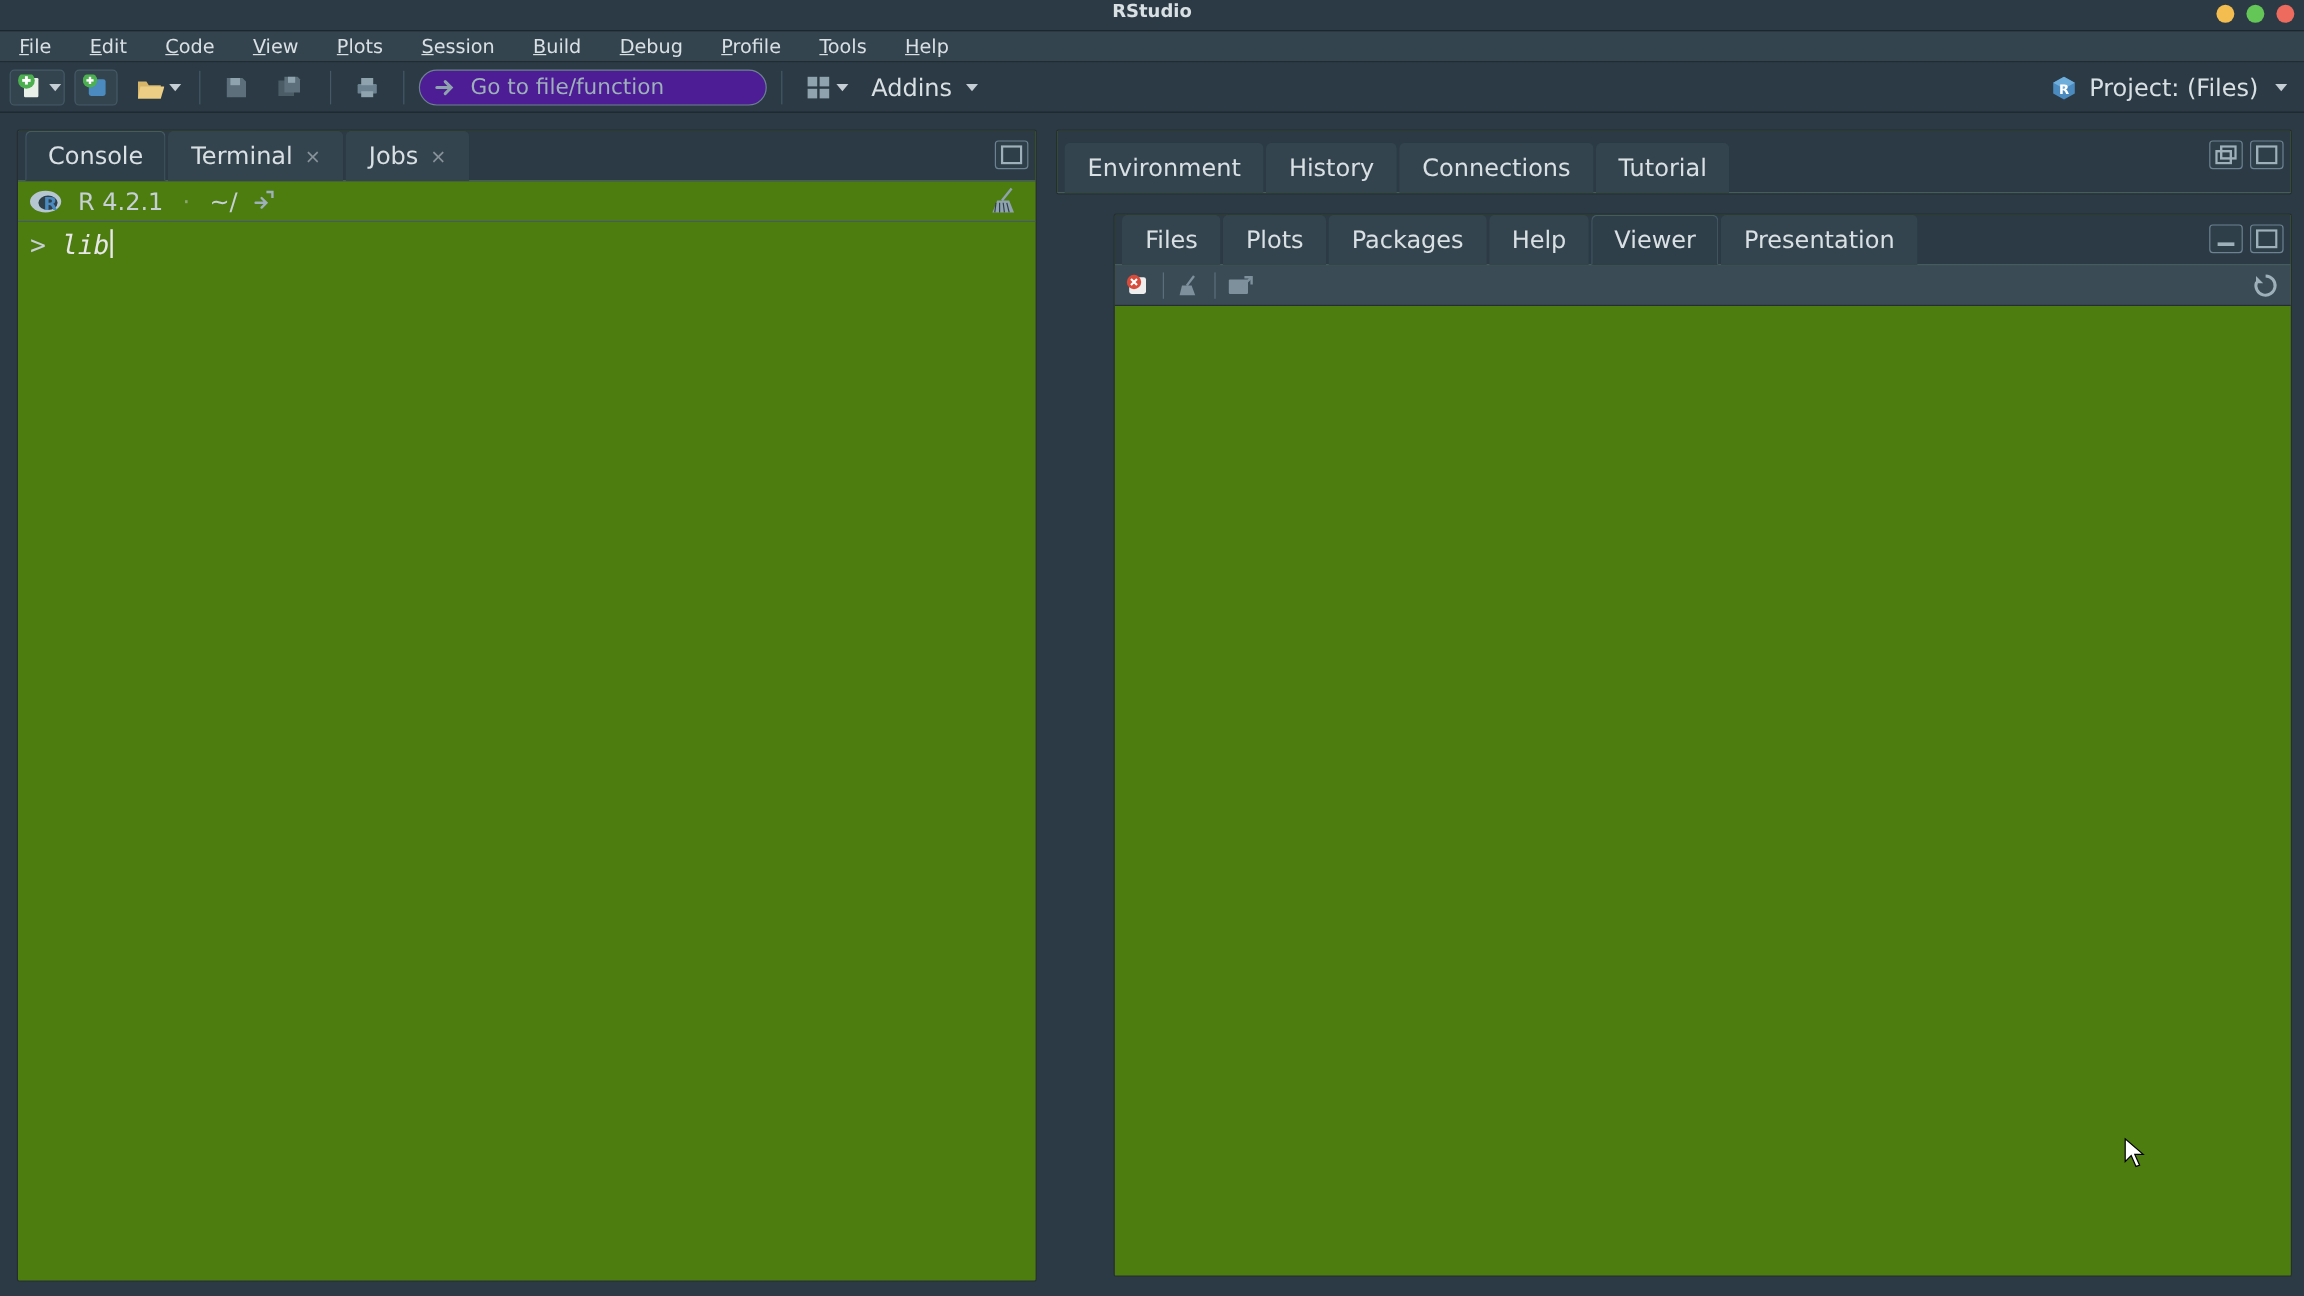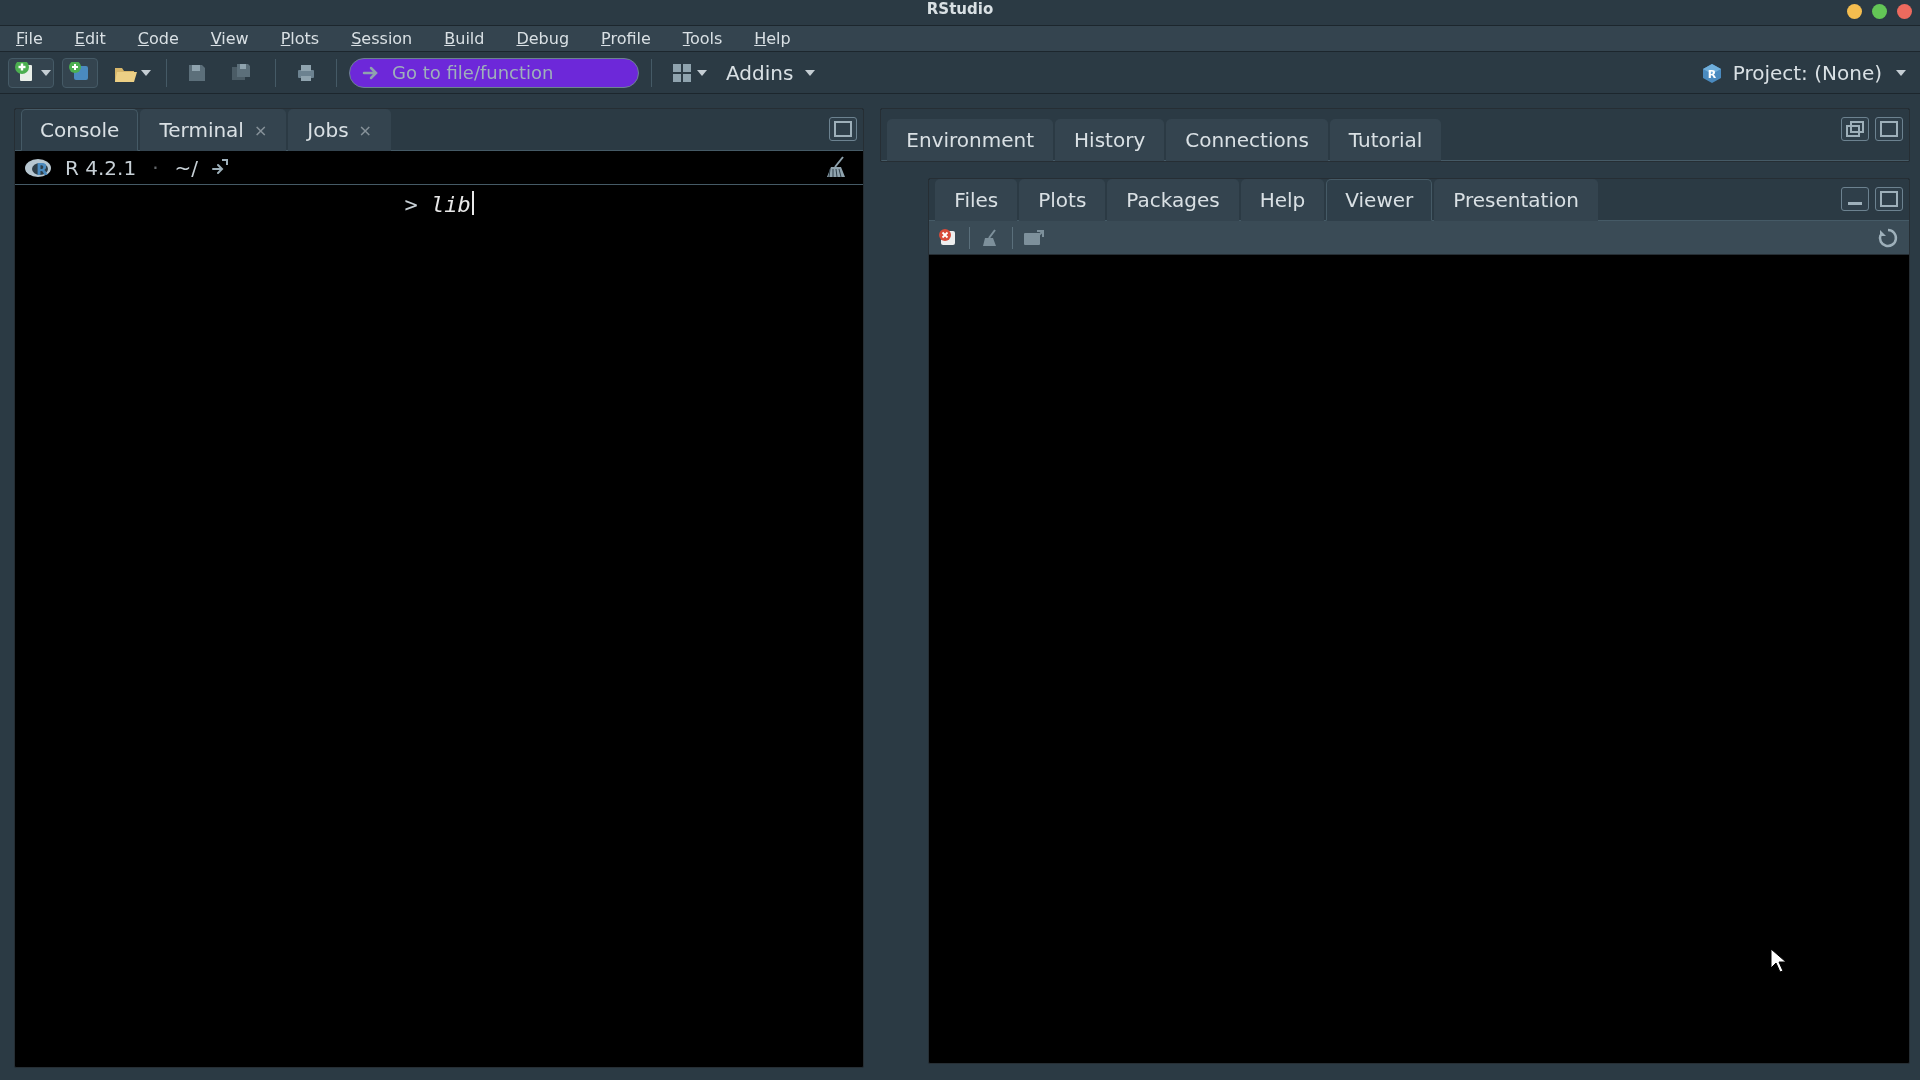--- a/index.html
+++ b/index.html
@@ -75,21 +75,21 @@
   }
   .tb-sep { width: 1px; height: 28px; background: #455a66; margin: 0 4px; }
   .goto-box {
     flex: 0 0 290px;
     height: 30px;
     border: 1px solid #6c8290;
     border-radius: 16px;
     display: flex; align-items: center; gap: 10px;
     padding: 0 12px;
     color: #9eb0ba;
-    background: #6d28d9;
+    background: #4c1d95;
     cursor: text;
     font-size: 18px;
   }
   .goto-box svg { flex: none; }
   .spacer { flex: 1; }
   .project-box {
     display: flex; align-items: center; gap: 10px;
     color: #d9e0e4;
     padding: 0 6px;
     font-size: 20px;
@@ -102,27 +102,26 @@
     display: flex; align-items: center; gap: 8px;
     color: #d9e0e4; font-size: 20px;
     padding: 0 8px; cursor: pointer;
   }
   
   .workspace {
     position: absolute; top: 94px; bottom: 0; left: 0; right: 0;
     display: flex; gap: 16px; padding: 14px 10px 16px 14px;
   }
   .panel {
-    background: #000000;
+    background: #4d7c0f;
     border: 1px solid #262e34;
     border-radius: 2px;
     position: relative;
     display: flex; flex-direction: column;
     overflow: hidden;
-    text-align: center;
   }
   .panel.left { width: 905px; height: 960px; }
   .right-col  { display: flex; flex-direction: column; gap: 16px; width: 1096px; }
   .panel.tr { height: 54px; }
   .panel.br { flex: 1; margin-left: 48px; }
   
   .tabrow {
     display: flex; align-items: flex-end;
     background: #2b3a44;
     border-bottom: 1px solid #455a66;
@@ -323,21 +322,21 @@
   <div class="spacer"></div>
 
   <div class="project-box">
     <span class="cube">
       <svg width="22" height="22">
         <path d="M11 2 L20 7 L20 16 L11 21 L2 16 L2 7 Z" fill="#4a8abf"></path>
         <path d="M11 2 L20 7 L11 12 L2 7 Z" fill="#6faedb"></path>
         <text x="11" y="16" text-anchor="middle" font-size="11" fill="#fff" font-weight="bold">R</text>
       </svg>
     </span>
-    <span>Project: (None)</span>
+    <span>Project: (Files)</span>
     <span class="tb-dd-caret"></span>
   </div>
 </div>
 
 <div class="workspace">
 
   <div class="panel left">
 
     <div class="tabrow">
       <div class="tab active">

